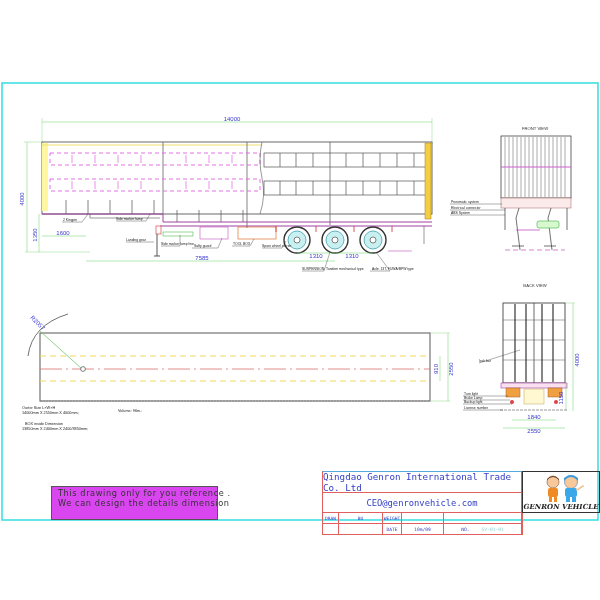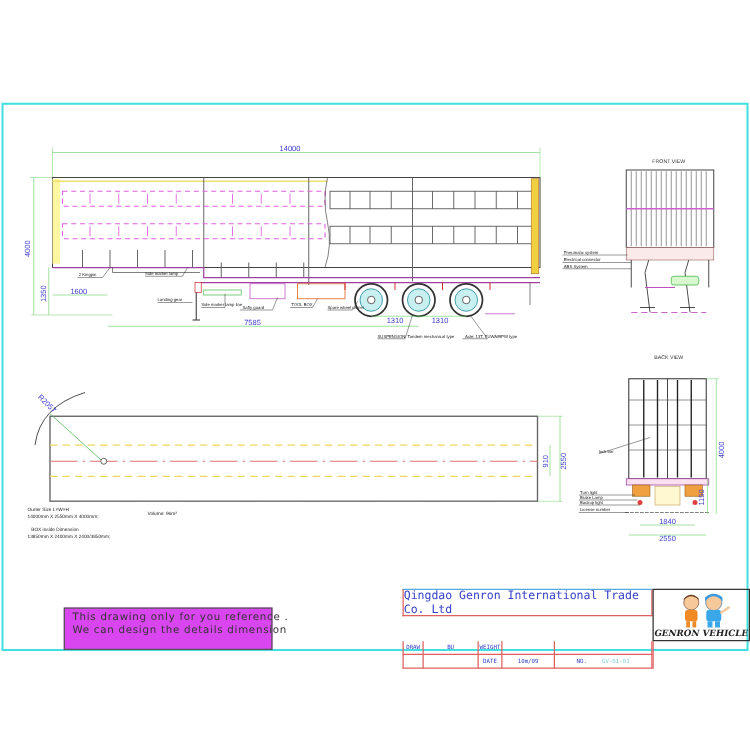--- a/index.html
+++ b/index.html
@@ -295,20 +295,21 @@
   <div class="note" style="left:0;top:21px;">13850mm X 2400mm X 2400/3850mm;</div>
 </div>
 
 <div id="disclaimer">
   <div>This drawing only for you reference .</div>
   <div>We can design the details dimension</div>
 </div>
 
 <div id="titleblock">
   <div class="tb-cell tb-company">Qingdao Genron International Trade Co. Ltd</div>
+  <div class="tb-cell tb-email">CEO@genronvehicle.com</div>
 
   <div class="tb-cell tb-small" style="left:0;top:42px;width:17px;height:11px;border-left:1px solid #e06060;">DRAW</div>
   <div class="tb-cell tb-small" style="left:17px;top:42px;width:44px;height:11px;">BU</div>
   <div class="tb-cell tb-small" style="left:61px;top:42px;width:19px;height:11px;">WEIGHT</div>
   <div class="tb-cell tb-small" style="left:80px;top:42px;width:42px;height:11px;"></div>
   <div class="tb-cell tb-small" style="left:122px;top:42px;width:78px;height:11px;"></div>
 
   <div class="tb-cell tb-small" style="left:0;top:53px;width:17px;height:11px;border-left:1px solid #e06060;"></div>
   <div class="tb-cell tb-small" style="left:17px;top:53px;width:44px;height:11px;"></div>
   <div class="tb-cell tb-small" style="left:61px;top:53px;width:19px;height:11px;">DATE</div>

